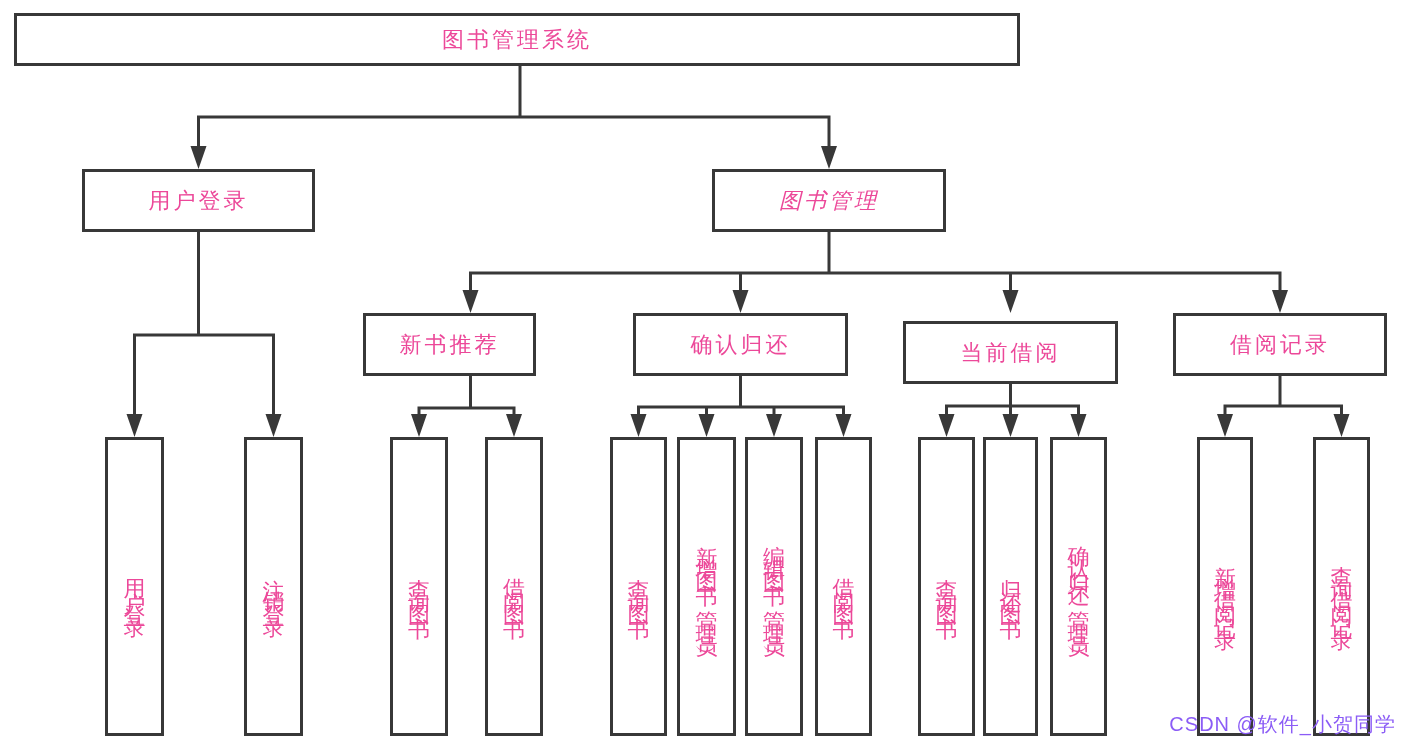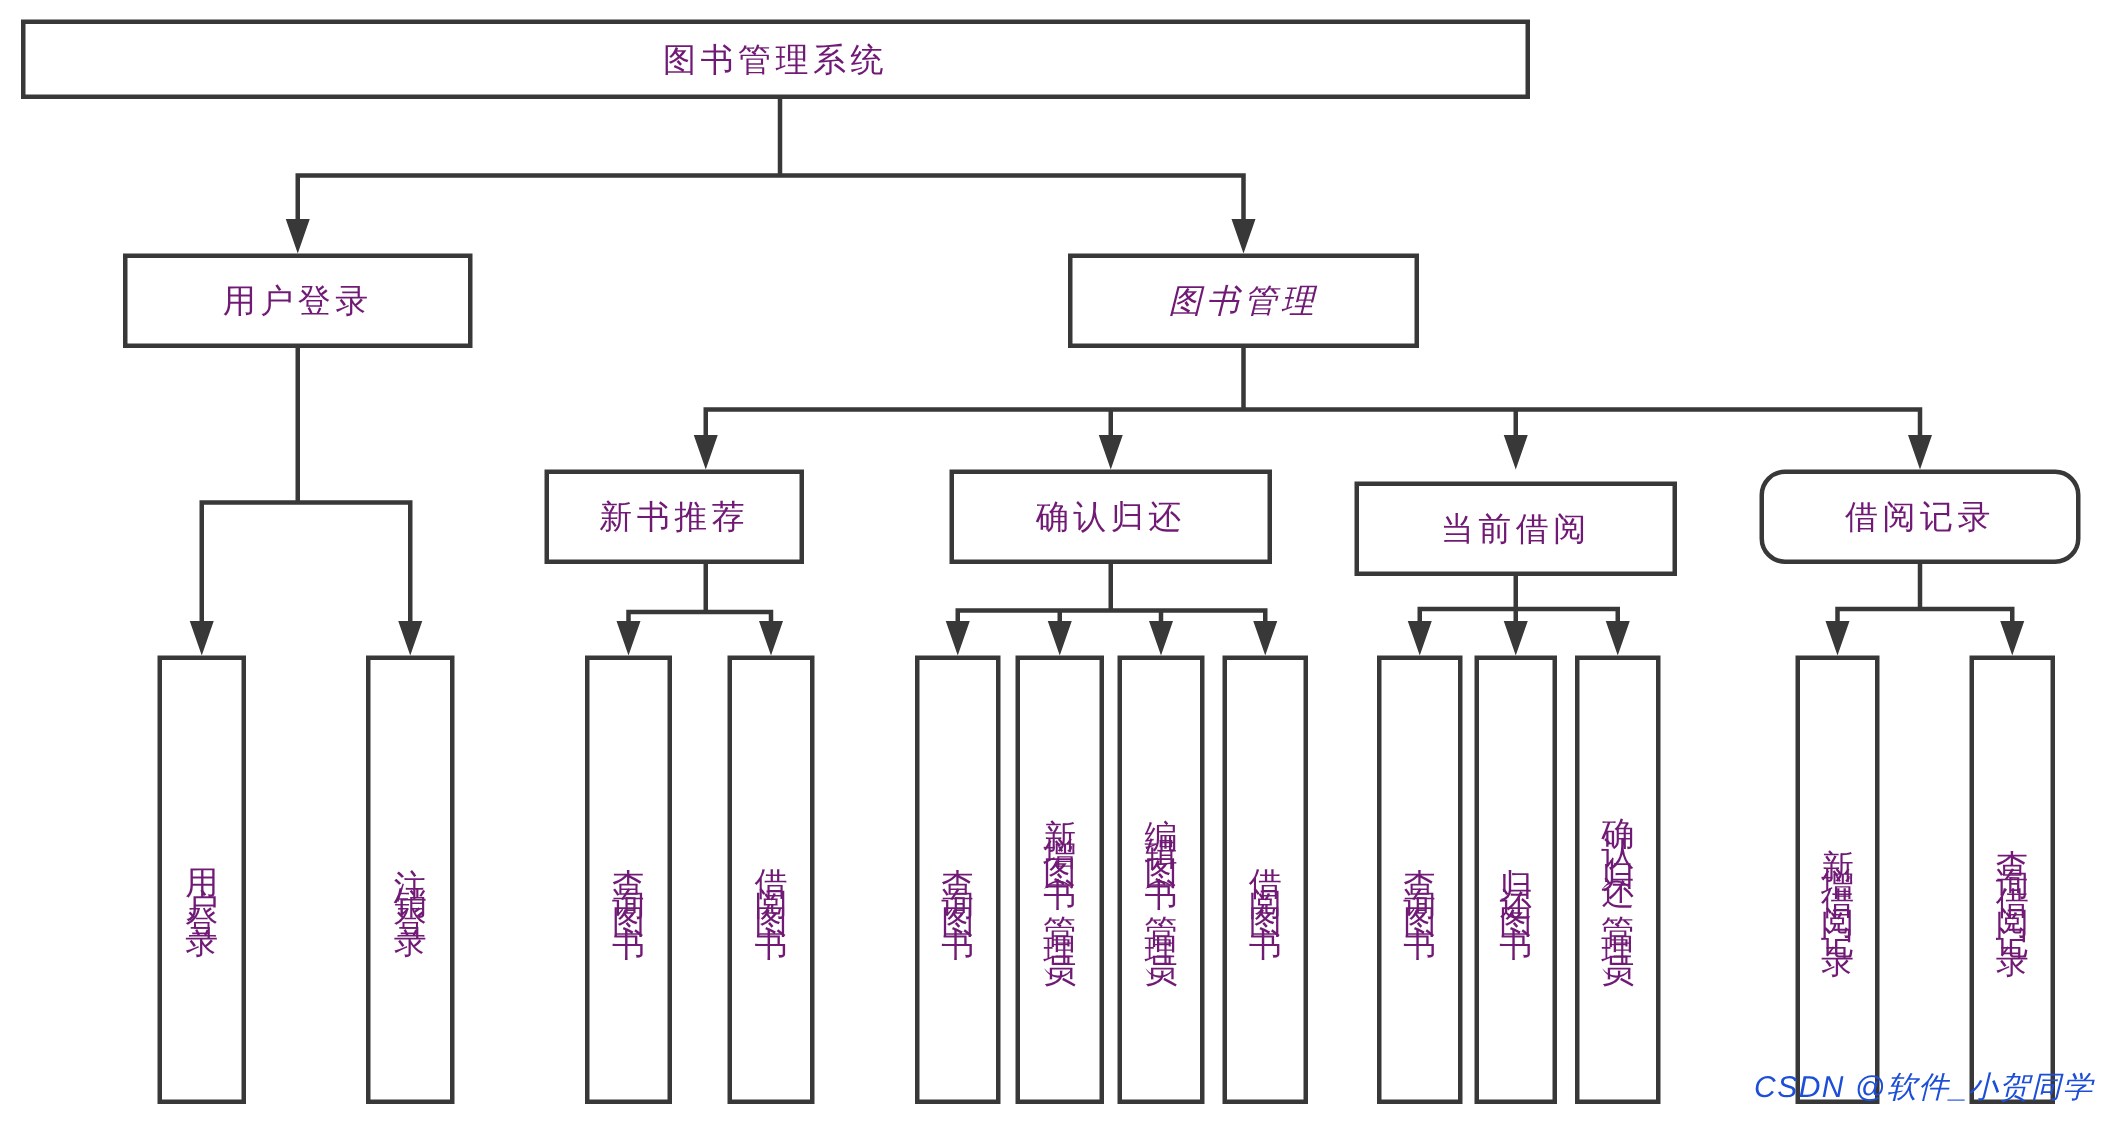--- a/index.html
+++ b/index.html
@@ -15,44 +15,43 @@
     position: absolute;
     left: 0; top: 0;
     width: 1405px; height: 747px;
     z-index: 1;
   }
   .node {
     position: absolute;
     box-sizing: border-box;
     background: #ffffff;
     border: 3px solid #383838;
-    color: #701a75;
+    color: #ec4899;
     font-size: 22px;
     display: flex;
     align-items: center;
     justify-content: center;
     z-index: 2;
     white-space: nowrap;
   }
   .h { letter-spacing: 3px; }
   .v {
     writing-mode: vertical-rl;
     letter-spacing: 13px;
     line-height: 1;
   }
   .watermark {
     position: absolute;
     right: 9px;
     top: 711px;
     font-size: 20px;
     letter-spacing: 1px;
-    color: #1d4ed8;
+    color: #8b5cf6;
     z-index: 3;
     font-family: "Liberation Sans", "DejaVu Sans", sans-serif;
-    font-style: italic;
   }
 </style>
 </head>
 <body>
 
 <div class="stage">
 
   <svg class="connectors" viewBox="0 0 1405 747" xmlns="http://www.w3.org/2000/svg" aria-hidden="true">
 
     <path d="M520 65 V117
@@ -97,21 +96,21 @@
   </svg>
 
   <div class="node h" style="left:14px; top:13px; width:1006px; height:53px;">图书管理系统</div>
 
   <div class="node h" style="left:82px; top:169px; width:233px; height:63px;">用户登录</div>
   <div class="node h" style="left:712px; top:169px; width:234px; height:63px;font-style:italic;">图书管理</div>
 
   <div class="node h" style="left:363px; top:313px; width:173px; height:63px;">新书推荐</div>
   <div class="node h" style="left:633px; top:313px; width:215px; height:63px;">确认归还</div>
   <div class="node h" style="left:903px; top:321px; width:215px; height:63px;">当前借阅</div>
-  <div class="node h" style="left:1173px; top:313px; width:214px; height:63px;border-radius:17px;">借阅记录</div>
+  <div class="node h" style="left:1173px; top:313px; width:214px; height:63px;">借阅记录</div>
 
   <div class="node v" style="left:105px; top:437px; width:59px; height:299px;">用户登录</div>
   <div class="node v" style="left:244px; top:437px; width:59px; height:299px;">注销登录</div>
 
   <div class="node v" style="left:390px; top:437px; width:58px; height:299px;">查询图书</div>
   <div class="node v" style="left:485px; top:437px; width:58px; height:299px;">借阅图书</div>
 
   <div class="node v" style="left:610px; top:437px; width:57px; height:299px;">查询图书</div>
   <div class="node v" style="left:677px; top:437px; width:59px; height:299px;">新增图书（管理员）</div>
   <div class="node v" style="left:745px; top:437px; width:58px; height:299px;">编辑图书（管理员）</div>

